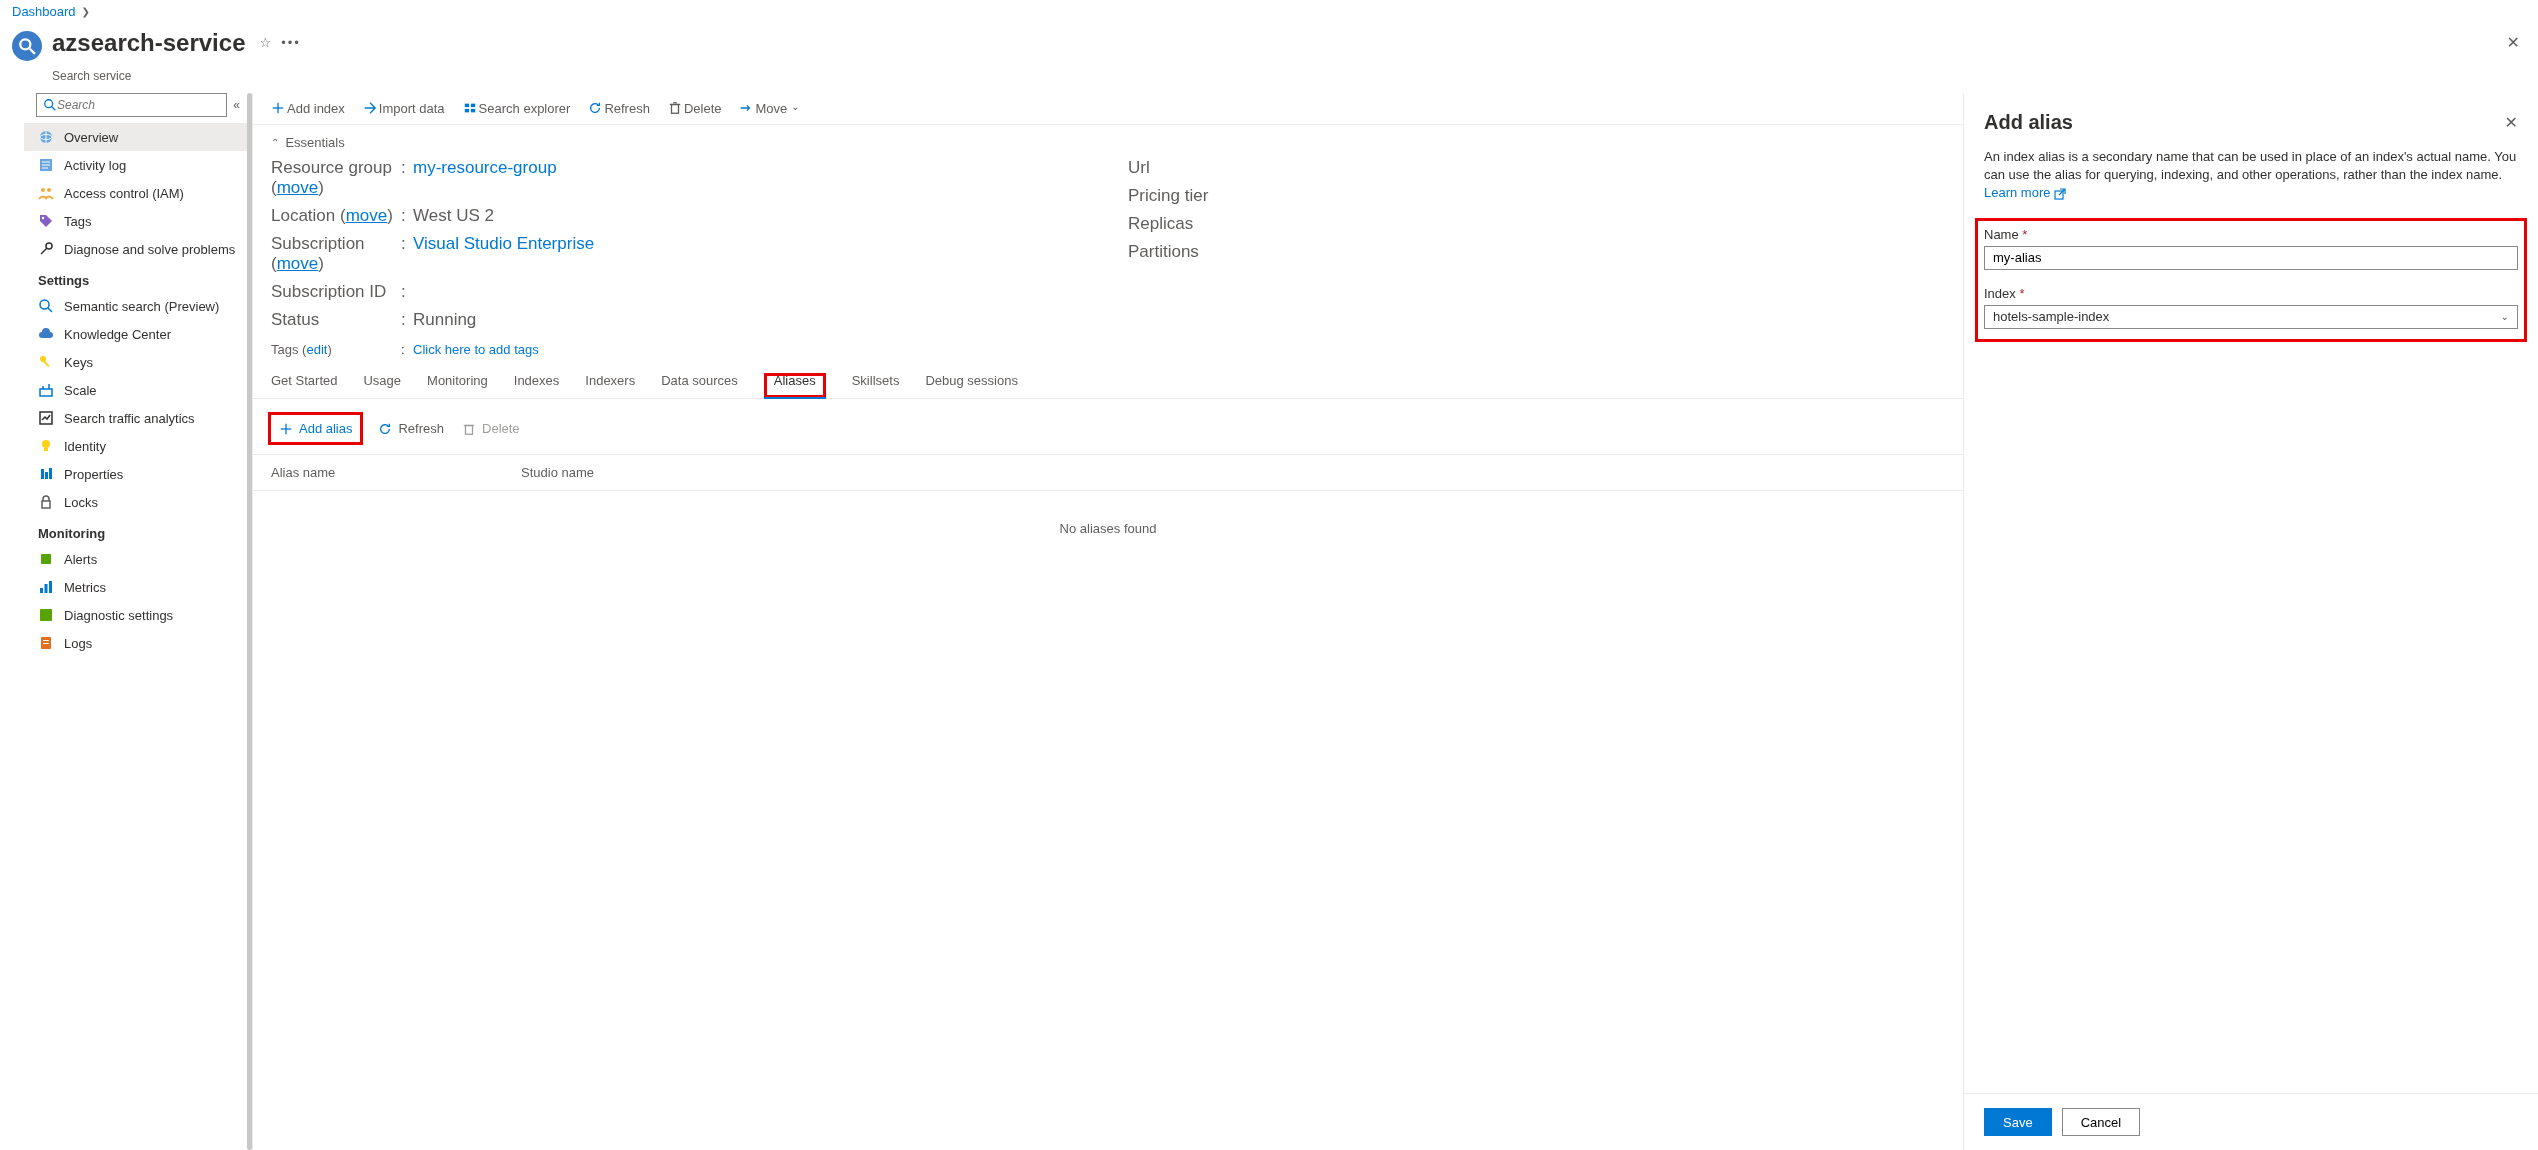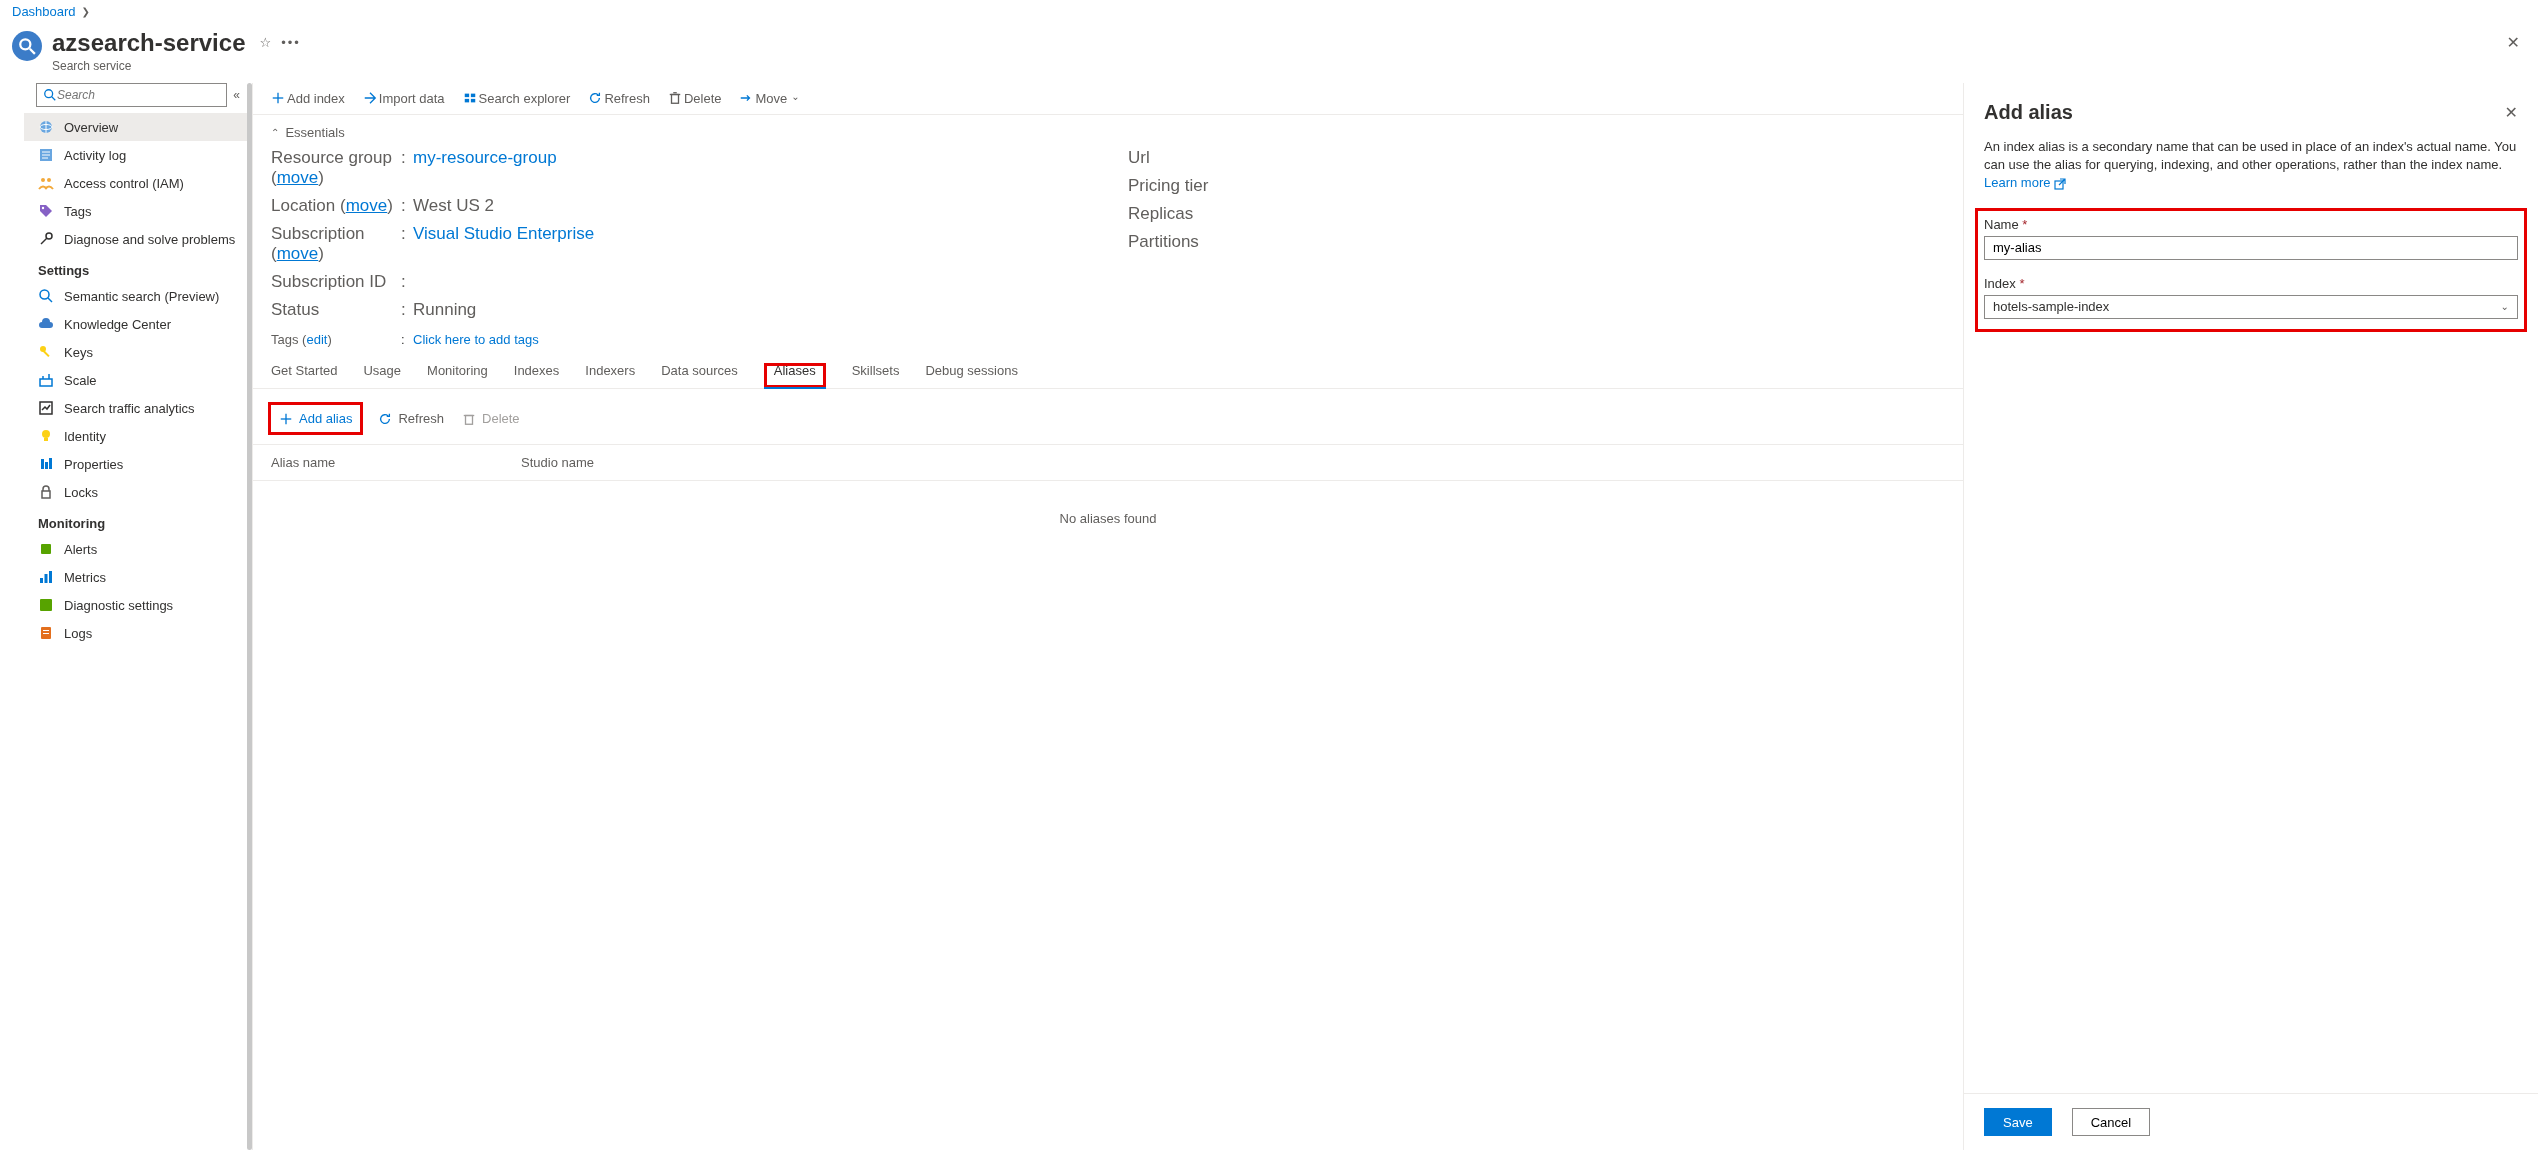--- a/index.html
+++ b/index.html
@@ -10,21 +10,21 @@
 
 
 .breadcrumb { padding: 4px 12px; font-size: 13px; display: flex; align-items: center; gap: 6px; color: #0078d4; }
 .breadcrumb .chev { color: #605e5c; font-size: 10px; }
 
 
 .header-row { display: flex; align-items: flex-start; padding: 6px 12px 10px 12px; }
 .res-icon { width: 30px; height: 30px; background: #3b7cc8; border-radius: 50%; display: inline-flex; align-items: center; justify-content: center; margin-right: 10px; margin-top: 2px; }
 .res-icon svg { width: 18px; height: 18px; fill: #fff; }
 .res-title { font-size: 24px; font-weight: 600; color: #323130; }
-.res-sub { font-size: 12px; color: #605e5c; margin-top: 2px; }
+.res-sub { font-size: 12px; color: #605e5c; margin-top: 12px; }
 .star { margin-left: 14px; margin-top: 6px; color: #605e5c; cursor: pointer; }
 .dots { margin-left: 10px; margin-top: 6px; color: #605e5c; cursor: pointer; letter-spacing: 2px; }
 .close-main { margin-left: auto; margin-right: 6px; margin-top: 4px; color: #605e5c; cursor: pointer; font-size: 16px; }
 
 .body-row { display: flex; flex: 1; min-height: 0; }
 
 
 .sidebar { width: 252px; border-right: none; display: flex; flex-direction: column; background: #fff; position: relative; padding-left: 24px;}
 .sidebar-scroll { position:absolute; right:0; top:0; bottom:0; width:5px; background:#c8c8c8; border-radius:3px;}
 .search-wrap { padding: 0 12px 6px 12px; display: flex; align-items: center; gap: 6px; }
@@ -78,21 +78,21 @@
 .panel-desc { padding: 4px 20px 14px 20px; font-size: 13px; color: #323130; line-height: 1.4; }
 .panel-desc .ext { width:12px;height:12px;display:inline-block;vertical-align:middle;}
 .panel-form { padding: 4px 14px; }
 .field { margin-bottom: 16px; }
 .field label { display: block; font-size: 13px; margin-bottom: 4px; color: #323130; }
 .req { color: #a4262c; }
 .field input, .field .select { width: 100%; height: 24px; border: 1px solid #8a8886; padding: 0 8px; font-size: 13px; outline: none; background:#fff;}
 .field .select { display: flex; align-items: center; justify-content: space-between; cursor: pointer; }
 .field .select .chev3 { color: #605e5c; font-size: 10px; }
 .fields-red { outline: 3px solid #e60000; padding: 6px; }
-.panel-foot { margin-top: auto; padding: 14px 20px; border-top: 1px solid #edebe9; display: flex; gap: 20px; }
+.panel-foot { margin-top: auto; padding: 14px 20px; border-top: 1px solid #edebe9; display: flex; gap: 10px; }
 .btn { height: 28px; padding: 0 18px; font-size: 13px; cursor: pointer; border: 1px solid #8a8886; background: #fff; display:inline-flex; align-items:center;}
 .btn.primary { background: #0078d4; border-color: #0078d4; color: #fff; }
 </style>
 </head>
 <body>
 
 <div class="root">
   <div class="breadcrumb">
     <a href="#">Dashboard</a>
     <span class="chev">❯</span>

